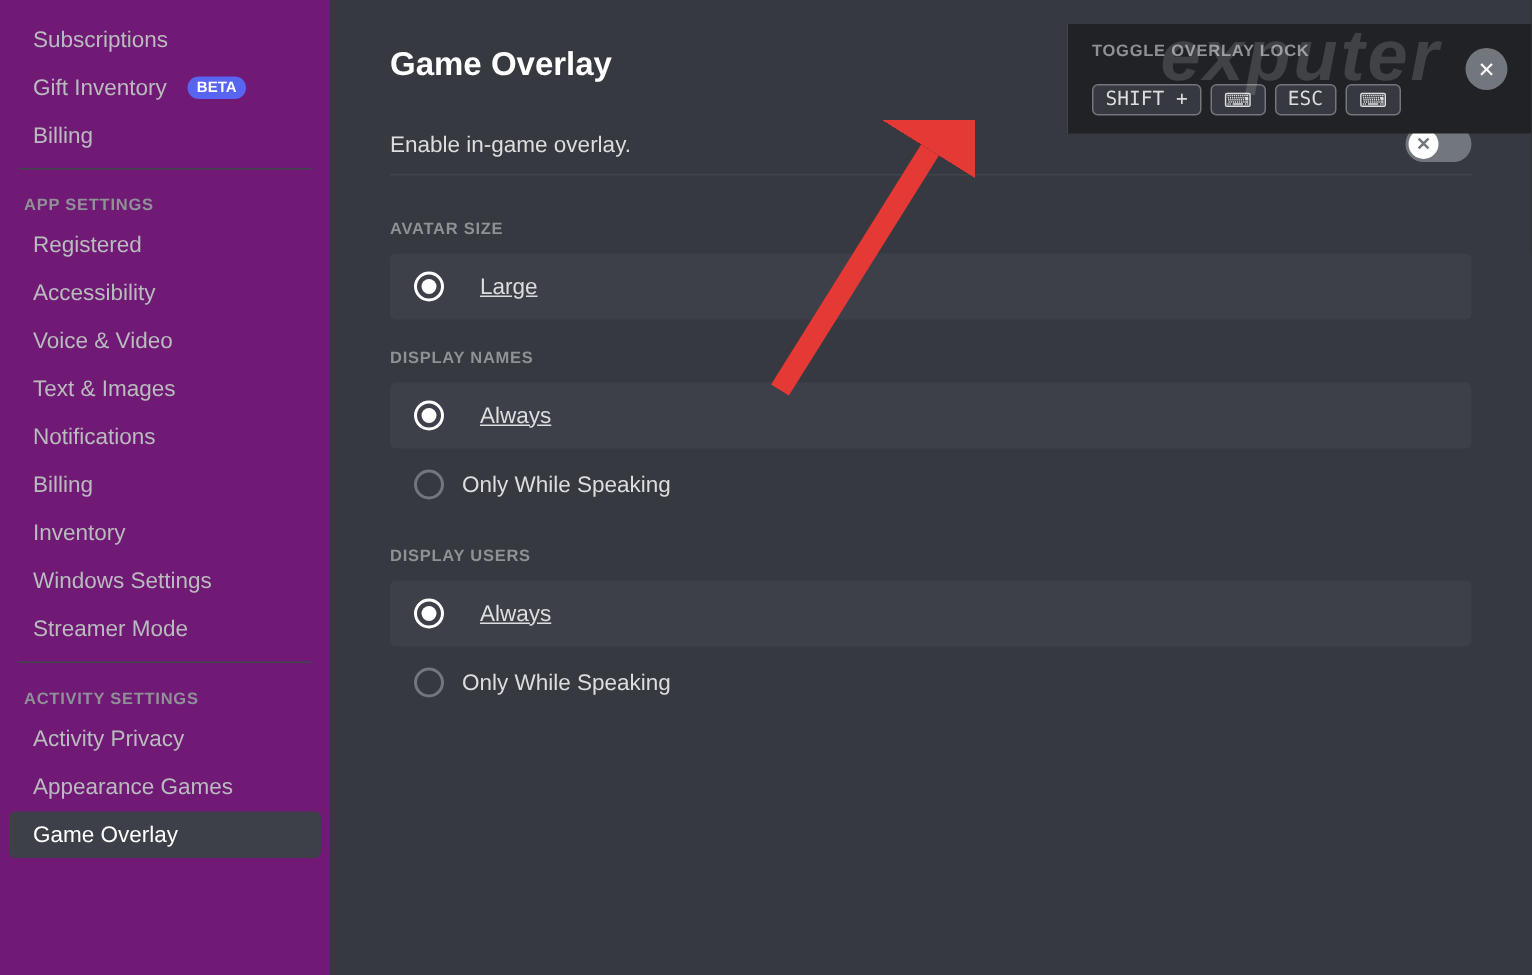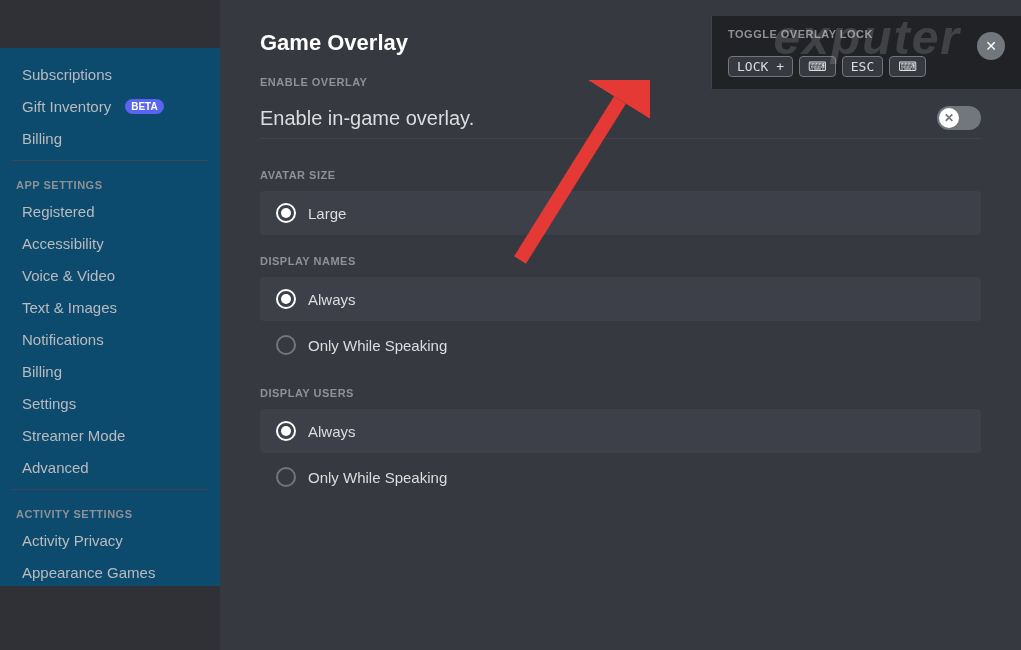--- a/index.html
+++ b/index.html
@@ -10,25 +10,24 @@
       font-family: 'Segoe UI', Arial, sans-serif;
       color: #dcddde;
       display: flex;
       overflow: hidden;
     }
 
     
     .sidebar {
       width: 220px;
       min-width: 220px;
-      background: #0c4a6e;
+      background: #701a75;
       padding: 10px 0;
       overflow-y: auto;
-      height: 538px;
-      margin-top: 48px;
+      height: 650px;
     }
     .sidebar-section-label {
       font-size: 11px;
       font-weight: 700;
       color: #8e9297;
       text-transform: uppercase;
       padding: 12px 16px 4px 16px;
       letter-spacing: 0.5px;
     }
     .sidebar-item {
@@ -88,21 +87,21 @@
     }
     .enable-row {
       display: flex;
       align-items: center;
       justify-content: space-between;
       padding: 8px 0;
       border-bottom: 1px solid #40444b;
       margin-bottom: 20px;
     }
     .enable-text {
-      font-size: 20px;
+      font-size: 15px;
       color: #dcddde;
     }
     
     .toggle {
       width: 44px;
       height: 24px;
       background: #72767d;
       border-radius: 12px;
       position: relative;
       cursor: pointer;
@@ -135,21 +134,22 @@
       margin-bottom: 20px;
     }
     .radio-option {
       display: flex;
       align-items: center;
       background: #2f3136;
       border-radius: 4px;
       padding: 12px 16px;
       margin-bottom: 2px;
       cursor: pointer;
-      gap: 12px;
+      gap: 24px;
+      text-decoration: underline;
     }
     .radio-option.selected {
       background: #3d4049;
     }
     .radio-circle {
       width: 20px;
       height: 20px;
       border-radius: 50%;
       border: 2px solid #72767d;
       display: flex;
@@ -278,27 +278,27 @@
   <div class="sidebar-item">
     <span>Text &amp; Images</span>
   </div>
   <div class="sidebar-item">
     <span>Notifications</span>
   </div>
   <div class="sidebar-item">
     <span>Billing</span>
   </div>
   <div class="sidebar-item">
-    <span>Settings</span>
+    <span>Inventory</span>
+  </div>
+  <div class="sidebar-item">
+    <span>Windows Settings</span>
   </div>
   <div class="sidebar-item">
     <span>Streamer Mode</span>
-  </div>
-  <div class="sidebar-item">
-    <span>Advanced</span>
   </div>
 
   <div class="sidebar-divider"></div>
 
   <div class="sidebar-section-label">ACTIVITY SETTINGS</div>
   <div class="sidebar-item">
     <span>Activity Privacy</span>
   </div>
   <div class="sidebar-item">
     <span>Appearance Games</span>
@@ -307,38 +307,37 @@
     <span>Game Overlay</span>
   </div>
 </nav>
 
 <main class="main-content" style="position:relative;">
 
   <div class="watermark">exputer</div>
 
   <h1 class="page-title">Game Overlay</h1>
 
-  <div class="section-label">ENABLE OVERLAY</div>
 
   <div class="enable-row">
     <span class="enable-text">Enable in-game overlay.</span>
     <div class="toggle off">
       <div class="toggle-knob">
         <span class="toggle-x">✕</span>
       </div>
     </div>
   </div>
 
   <div style="position:absolute; top:16px; right:0; background:#202225; border-left:1px solid #40444b; padding:12px 16px; min-width:310px; display:flex; flex-direction:column; gap:8px;">
     <div style="display:flex; justify-content:space-between; align-items:flex-start;">
       <div class="toggle-overlay-label">TOGGLE OVERLAY LOCK</div>
       <div class="close-btn">✕</div>
     </div>
     <div class="keybind-row">
-      <span class="kbd">LOCK +</span>
+      <span class="kbd">SHIFT +</span>
       <span class="kbd-icon">⌨</span>
       <span class="kbd">ESC</span>
       <span class="kbd-icon">⌨</span>
     </div>
   </div>
 
   <div class="arrow-overlay">
     <svg width="180" height="200" viewBox="0 0 180 200">
 
       <defs>

